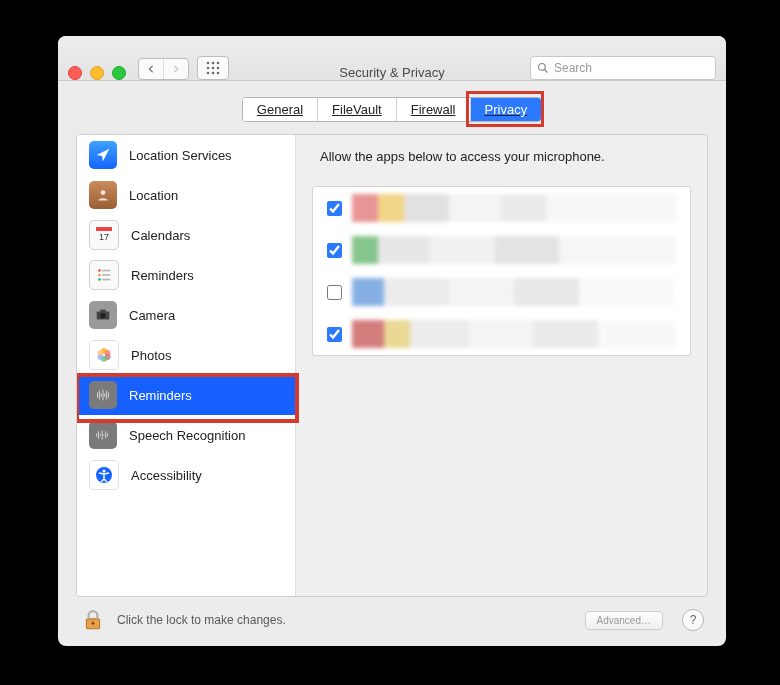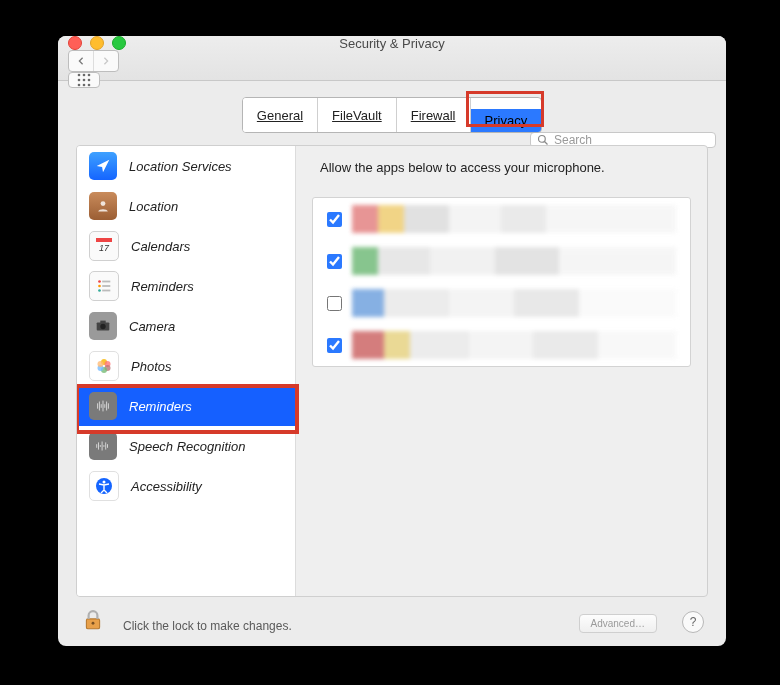--- a/index.html
+++ b/index.html
@@ -1,54 +1,54 @@
 <!DOCTYPE html>
 <html><head>
 <meta charset="utf-8">
 <style>
   html,body{margin:0;padding:0;background:#000;font-family:-apple-system,BlinkMacSystemFont,"Helvetica Neue",Arial,sans-serif;font-size:13px;color:#222;}
   .window{position:absolute;left:58px;top:36px;width:668px;height:610px;background:#ececec;border-radius:8px;box-shadow:0 10px 30px rgba(0,0,0,.5);overflow:hidden;}
-  .titlebar{height:44px;background:linear-gradient(#ededed,#e3e3e3);border-bottom:1px solid #c8c8c8;display:flex;align-items:flex-start;padding:0 10px;flex-direction:column;}
+  .titlebar{height:44px;background:linear-gradient(#ededed,#e3e3e3);border-bottom:1px solid #c8c8c8;display:flex;align-items:flex-end;padding:0 10px;}
   .traffic{display:flex;gap:8px;margin-right:12px;}
   .dot{width:12px;height:12px;border-radius:50%;}
   .dot.red{background:#ff5f57;border:1px solid #e24138;}
   .dot.yellow{background:#ffbd2e;border:1px solid #e0a127;}
   .dot.green{background:#28c940;border:1px solid #1aab2a;}
   .nav-buttons{display:flex;border:1px solid #bdbdbd;border-radius:4px;background:#fafafa;margin-right:8px;}
   .nav-buttons span{width:24px;height:20px;display:flex;align-items:center;justify-content:center;color:#999;font-size:11px;border-right:1px solid #ddd;}
   .nav-buttons span:last-child{border-right:none;color:#bdbdbd;}
   .grid-btn{width:30px;height:22px;border:1px solid #bdbdbd;border-radius:4px;background:#fafafa;display:flex;align-items:center;justify-content:center;margin-right:20px;}
   .grid-btn svg{width:14px;height:14px;}
   .title{position:absolute;left:0;right:0;text-align:center;font-weight:500;color:#4a4a4a;pointer-events:none;}
   .search{margin-left:auto;width:172px;height:22px;border:1px solid #c8c8c8;border-radius:4px;background:#fff;display:flex;align-items:center;padding:0 6px;color:#9a9a9a;font-size:12px;margin-top:44px;}
   .search svg{width:12px;height:12px;margin-right:5px;fill:#8a8a8a;}
   .content{padding:16px 18px 14px 18px;display:flex;flex-direction:column;height:calc(100% - 44px);box-sizing:border-box;}
   .tabs{display:flex;justify-content:center;margin-bottom:12px;position:relative;text-decoration:underline;}
   .seg{display:flex;border:1px solid #b5b5b5;border-radius:4px;overflow:hidden;background:#fff;}
   .seg button{border:none;background:#fff;padding:4px 14px;font-size:13px;color:#222;border-right:1px solid #cfcfcf;cursor:pointer;}
   .seg button:last-child{border-right:none;}
-  .seg button.active{background:#2b79ff;color:#000000;margin-top:11px;}
+  .seg button.active{background:#2b79ff;color:#ffffff;}
   .highlight-privacy{position:absolute;border:3px solid #d63a2a;pointer-events:none;}
   .panel{flex:1;border:1px solid #cfcfcf;border-radius:4px;background:#efefef;display:flex;overflow:hidden;}
   .sidebar{width:218px;background:#fff;border-right:1px solid #dcdcdc;overflow:auto;}
-  .sidebar .item{display:flex;align-items:center;gap:12px;padding:8px 12px;height:40px;box-sizing:border-box;cursor:pointer;font-style:italic;}
+  .sidebar .item{display:flex;align-items:center;gap:12px;padding:8px 12px;height:40px;box-sizing:border-box;cursor:pointer;}
   .sidebar .item.selected{background:#1560ff;color:#fff;}
   .sidebar .icon-wrap{width:28px;height:28px;border-radius:5px;display:flex;align-items:center;justify-content:center;flex-shrink:0;}
   .sidebar .label{font-size:13px;}
   .highlight-mic{position:absolute;border:4px solid #d63a2a;pointer-events:none;}
   .main{flex:1;padding:14px 16px;display:flex;flex-direction:column;}
   .desc{font-size:13px;color:#222;margin-bottom:22px;padding-left:8px;}
   .applist{border:1px solid #d3d3d3;border-radius:3px;background:#fff;flex:0 0 auto;}
   .approw{display:flex;align-items:center;height:42px;padding:0 14px;}
   .approw input[type=checkbox]{width:15px;height:15px;accent-color:#2b79ff;margin:0 10px 0 0;}
   .approw .blur{flex:1;height:28px;background:linear-gradient(90deg,#e58a8a 0 8%,#f0d07a 8% 16%,#dedede 16% 30%,#f3f3f3 30% 46%,#e8e8e8 46% 60%,#f6f6f6 60% 100%);filter:blur(2px);opacity:.9;}
   .approw:nth-child(2) .blur{background:linear-gradient(90deg,#7bbf82 0 8%,#e5e5e5 8% 24%,#f0f0f0 24% 44%,#e0e0e0 44% 64%,#f5f5f5 64% 100%);}
   .approw:nth-child(3) .blur{background:linear-gradient(90deg,#7aa8e0 0 10%,#eaeaea 10% 30%,#f3f3f3 30% 50%,#e6e6e6 50% 70%,#fafafa 70% 100%);}
   .approw:nth-child(4) .blur{background:linear-gradient(90deg,#d07070 0 10%,#e8d58a 10% 18%,#eaeaea 18% 36%,#f3f3f3 36% 56%,#e8e8e8 56% 76%,#f8f8f8 76% 100%);}
-  .footer{display:flex;align-items:flex-end;padding:10px 4px 0 4px;gap:17px;}
+  .footer{display:flex;align-items:center;padding:10px 4px 0 4px;gap:11px;}
   .lock{width:26px;height:26px;display:flex;align-items:center;justify-content:center;}
   .foot-text{color:#5a5a5a;font-size:12px;}
   .adv-btn{margin-left:auto;border:1px solid #cfcfcf;border-radius:4px;background:linear-gradient(#fdfdfd,#efefef);padding:3px 11px;font-size:10px;color:#9a9a9a;}
   .help{width:20px;height:20px;border:1px solid #b8b8b8;border-radius:50%;background:#fafafa;display:flex;align-items:center;justify-content:center;font-size:12px;color:#666;margin-left:8px;}
   
   .ic-loc{background:linear-gradient(#3ea1ff,#1565ff);}
   .ic-contacts{background:linear-gradient(#c98b5b,#9b5e34);}
   .ic-cal{background:#fafafa;border:1px solid #d0d0d0;}
   .ic-rem{background:#fafafa;border:1px solid #d0d0d0;}
   .ic-photos{background:#fff;border:1px solid #e0e0e0;}

